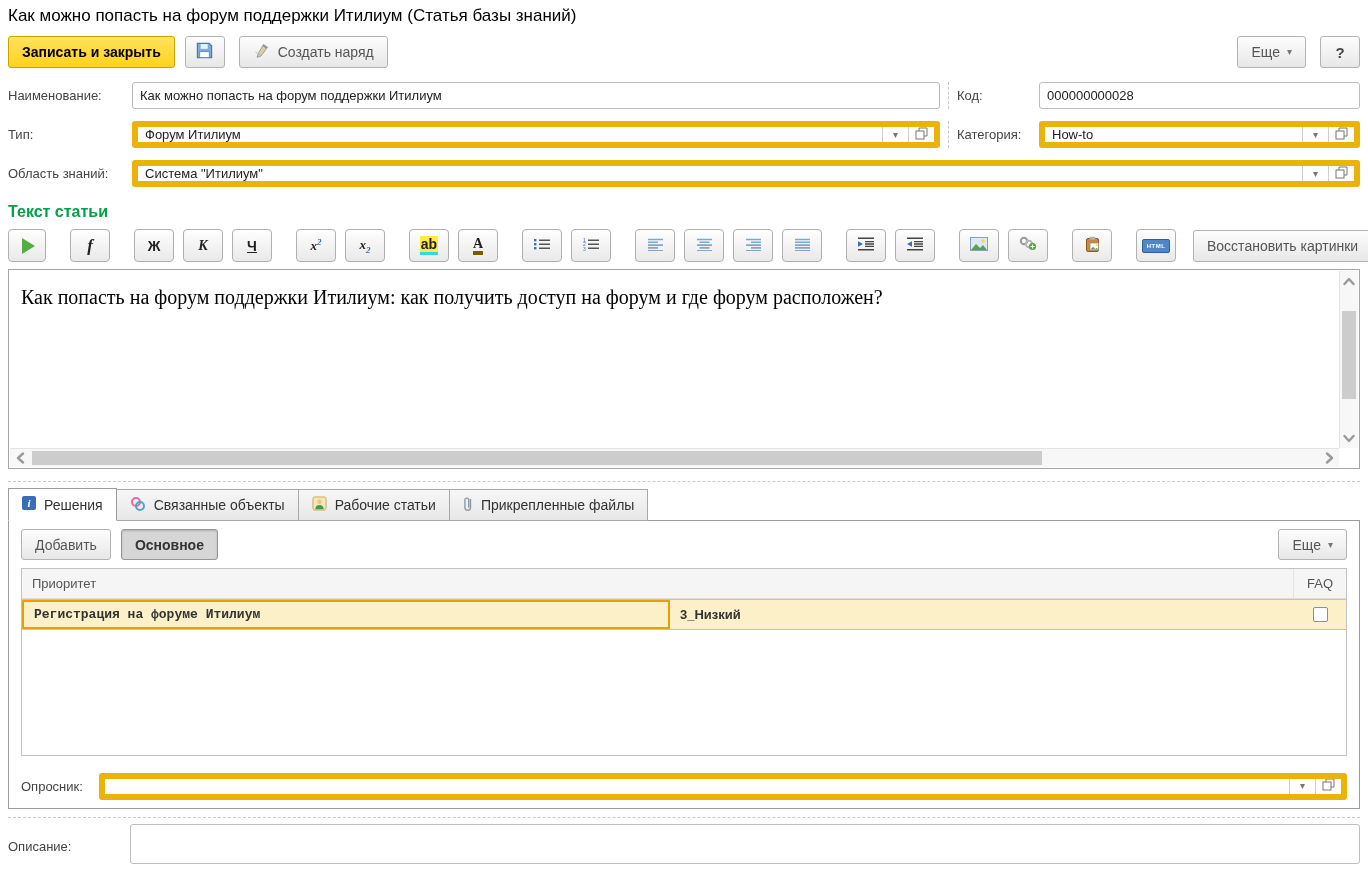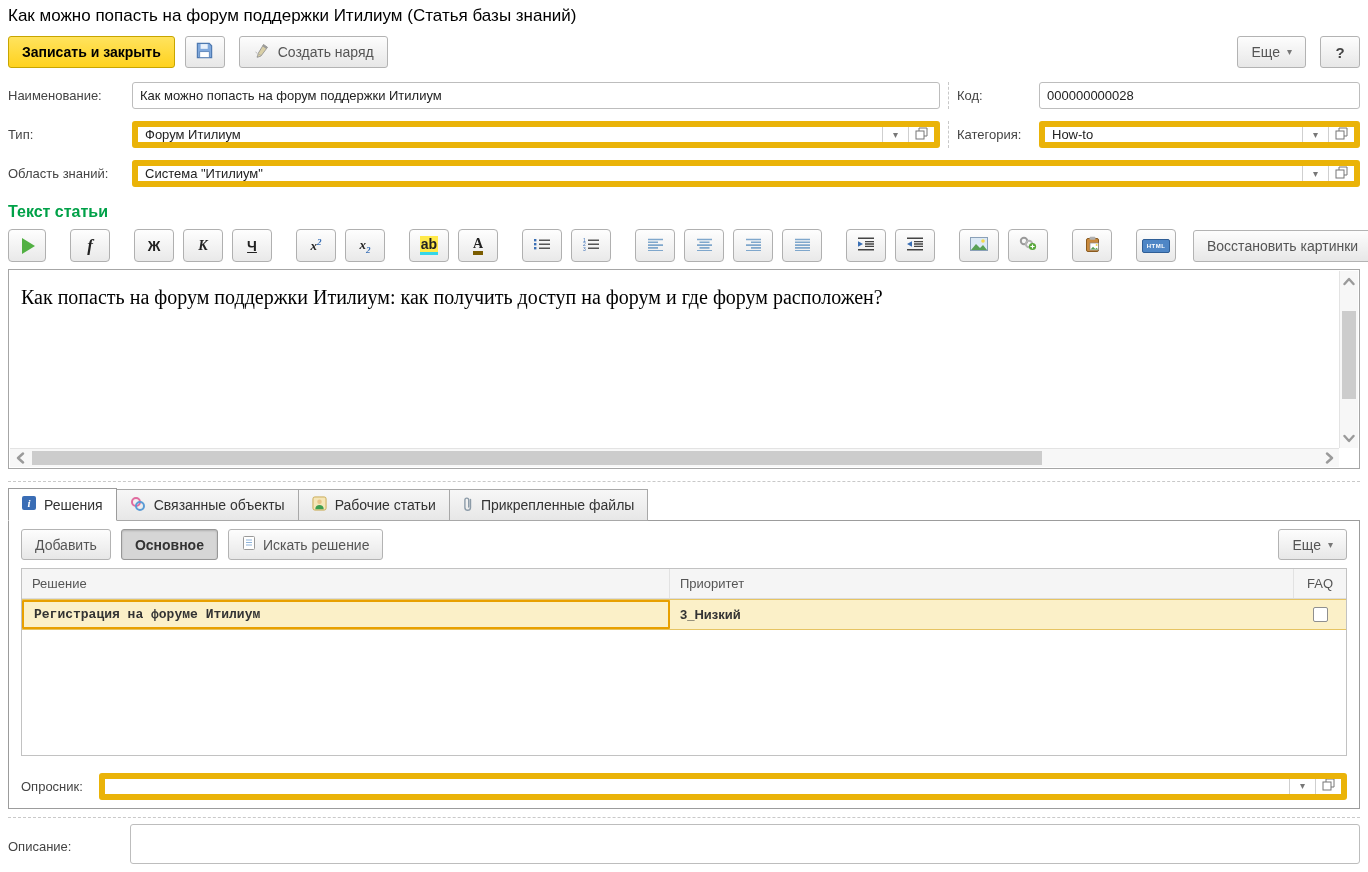--- a/index.html
+++ b/index.html
@@ -446,39 +446,29 @@
 <div class="panel">
   <div class="panel-cmd">
     <div class="btn">
       <span>Добавить</span>
     </div>
     <div class="gap"></div>
     <div class="btn pressed">
       <span>Основное</span>
     </div>
     <div class="gap"></div>
-    <div class="btn">
-      <span>
-        <svg width="14" height="16" viewBox="0 0 14 16">
-            <rect x="1.5" y="1.5" width="11" height="13" rx="1" fill="#fff" stroke="#9a9a9a"></rect>
-            <path d="M4 5h6M4 7.5h6M4 10h6" stroke="#8fb3d9" stroke-width="1.2"></path>
-          </svg>
-      </span>
-      <span>Искать решение</span>
-    </div>
     <div class="spacer"></div>
     <div class="btn">
       <span>Еще</span>
       <span class="caret">▾</span>
     </div>
   </div>
 
   <div class="grid">
     <div class="grid-head">
-      <div class="gc gc-sol">Решение</div>
       <div class="gc gc-pri">Приоритет</div>
       <div class="gc gc-faq">FAQ</div>
     </div>
     <div class="grid-row selected">
       <div class="gc gc-sol">Регистрация на форуме Итилиум</div>
       <div class="gc gc-pri">3_Низкий</div>
       <div class="gc gc-faq">
         <div class="checkbox"></div>
       </div>
     </div>

